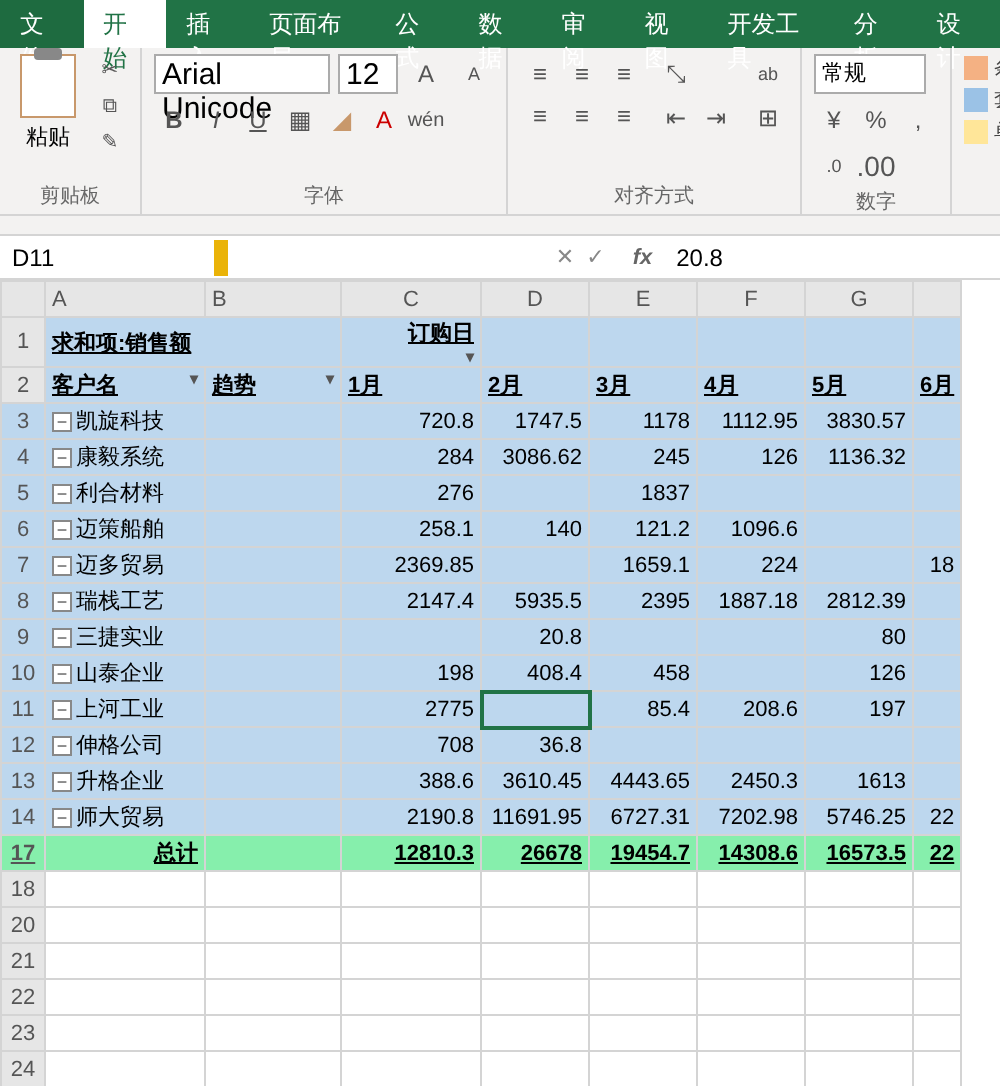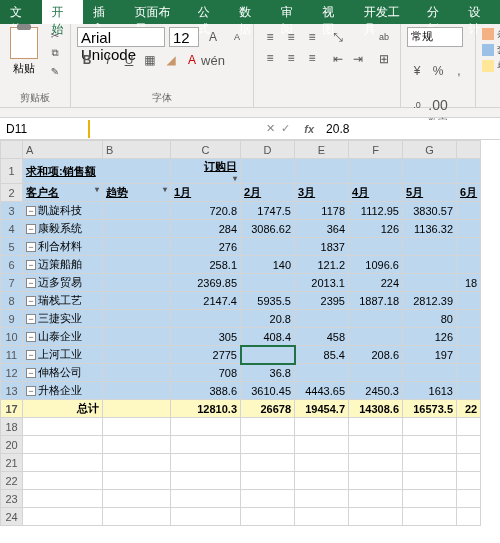--- a/index.html
+++ b/index.html
@@ -29,41 +29,41 @@
 .btn-row { display: flex; gap: 1px; }
 .ribbon-btn { width: 20px; height: 20px; display: flex; align-items: center; justify-content: center; font-size: 12px; color: #555; }
 .align-grid { display: grid; grid-template-columns: repeat(3, 20px); gap: 1px; }
 .number-select { border: 1px solid #ababab; background: #fff; padding: 1px 3px; font-size: 11px; width: 56px; height: 20px; }
 .styles-col { display: flex; flex-direction: column; gap: 2px; font-size: 10px; color: #444; }
 .styles-item { display: flex; align-items: center; gap: 3px; white-space: nowrap; }
 .style-icon { width: 12px; height: 12px; }
 
 
 .formula-area { display: flex; align-items: center; height: 22px; border-bottom: 1px solid #d4d4d4; background: #fff; }
-.namebox { width: 90px; padding: 2px 6px; border-right: 2px solid #eab308; font-size: 12px; }
+.namebox { width: 114px; padding: 2px 6px; border-right: 7px solid #eab308; font-size: 12px; }
 .fx-btns { display: flex; gap: 6px; padding: 0 8px; color: #888; }
 .fx-label { font-style: italic; color: #666; padding: 0 6px; font-weight: bold; }
 .formula-input { flex: 1; padding: 2px 6px; border: none; font-size: 12px; outline: none; }
 .spacer { height: 10px; background: #f3f2f1; border-bottom: 1px solid #d4d4d4; }
 
 
 .sheet { overflow: auto; height: calc(543px - 24px - 84px - 10px - 22px); }
 table { border-collapse: collapse; font-size: 11px; }
 th, td { border: 1px solid #d4d4d4; padding: 0 3px; height: 18px; text-align: right; background: #fff; white-space: nowrap; }
 th { background: #e6e6e6; color: #555; font-weight: normal; text-align: center; }
 th.rh { width: 22px; }
 td.rowhead { background: #e6e6e6; text-align: center; color: #555; }
 td.sel-rowhead { background: #c8e0d0; }
 .colA { width: 80px; text-align: left; }
 .colB { width: 68px; text-align: left; }
 .colNum { width: 54px; }
 .hdr-cell { background: #bdd7ee !important; text-align: left; font-weight: bold; text-decoration: underline; }
 .hdr-cell.rt { text-align: center; padding-left: 33px; }
 .data-blue td { background: #bdd7ee; }
-.total-row td { background: #fef9c3; font-weight: bold; }
+.total-row td { background: #86efac; font-weight: bold; text-decoration: underline; }
 .outline-btn { display: inline-block; width: 10px; height: 10px; border: 1px solid #888; text-align: center; line-height: 8px; font-size: 9px; margin-right: 2px; color: #555; background: #fff; }
 .dropdown-arrow { float: right; font-size: 8px; color: #555; }
 .sel-cell { outline: 2px solid #217346; outline-offset: -1px; }
 </style>
 </head>
 <body>
 
 <div class="tabs">
   <div class="tab file">文件</div>
   <div class="tab active">开始</div>
@@ -102,21 +102,21 @@
         <div class="ribbon-btn">A</div>
         <div class="ribbon-btn" style="font-size:9px">A</div>
       </div>
       <div class="btn-row">
         <div class="ribbon-btn" style="font-weight:bold">B</div>
         <div class="ribbon-btn" style="font-style:italic">I</div>
         <div class="ribbon-btn" style="text-decoration:underline">U</div>
         <div class="ribbon-btn">▦</div>
         <div class="ribbon-btn" style="color:#c8986b">◢</div>
         <div class="ribbon-btn" style="color:#c00">A</div>
-        <div class="ribbon-btn" style="font-size:13px">wén</div>
+        <div class="ribbon-btn" style="font-size:10px">wén</div>
       </div>
     </div>
     <div class="group-label">字体</div>
   </div>
 
   <div class="group">
     <div style="display:flex;gap:6px;align-items:flex-start">
       <div class="align-grid">
         <div class="ribbon-btn">≡</div>
         <div class="ribbon-btn">≡</div>
@@ -130,24 +130,25 @@
         <div style="display:flex">
           <div class="ribbon-btn">⇤</div>
           <div class="ribbon-btn">⇥</div>
         </div>
       </div>
       <div style="display:flex;flex-direction:column;gap:2px">
         <div class="ribbon-btn" style="font-size:9px">ab</div>
         <div class="ribbon-btn">⊞</div>
       </div>
     </div>
+    <div class="group-label">对齐方式</div>
   </div>
 
   <div class="group">
-    <div style="display:flex;flex-direction:column;gap:14px">
+    <div style="display:flex;flex-direction:column;gap:3px">
       <div class="number-select">常规</div>
       <div class="btn-row">
         <div class="ribbon-btn">¥</div>
         <div class="ribbon-btn">%</div>
         <div class="ribbon-btn">,</div>
       </div>
       <div class="btn-row">
         <div class="ribbon-btn" style="font-size:9px">.0</div>
         <div class="ribbon-btn" style="font-size:14px">.00</div>
       </div>
@@ -234,21 +235,21 @@
           <td class="">1112.95</td>
           <td class="">3830.57</td>
           <td class=""></td>
         </tr>
         <tr class="data-blue">
           <td class="rowhead">4</td>
           <td style="text-align:left"><span class="outline-btn">−</span>康毅系统</td>
           <td></td>
           <td class="">284</td>
           <td class="">3086.62</td>
-          <td class="">364</td>
+          <td class="">245</td>
           <td class="">126</td>
           <td class="">1136.32</td>
           <td class=""></td>
         </tr>
         <tr class="data-blue">
           <td class="rowhead">5</td>
           <td style="text-align:left"><span class="outline-btn">−</span>利合材料</td>
           <td></td>
           <td class="">276</td>
           <td class=""></td>
@@ -267,21 +268,21 @@
           <td class="">1096.6</td>
           <td class=""></td>
           <td class=""></td>
         </tr>
         <tr class="data-blue">
           <td class="rowhead">7</td>
           <td style="text-align:left"><span class="outline-btn">−</span>迈多贸易</td>
           <td></td>
           <td class="">2369.85</td>
           <td class=""></td>
-          <td class="">2013.1</td>
+          <td class="">1659.1</td>
           <td class="">224</td>
           <td class=""></td>
           <td class="">18</td>
         </tr>
         <tr class="data-blue">
           <td class="rowhead">8</td>
           <td style="text-align:left"><span class="outline-btn">−</span>瑞栈工艺</td>
           <td></td>
           <td class="">2147.4</td>
           <td class="">5935.5</td>
@@ -298,21 +299,21 @@
           <td class="">20.8</td>
           <td class=""></td>
           <td class=""></td>
           <td class="">80</td>
           <td class=""></td>
         </tr>
         <tr class="data-blue">
           <td class="rowhead">10</td>
           <td style="text-align:left"><span class="outline-btn">−</span>山泰企业</td>
           <td></td>
-          <td class="">305</td>
+          <td class="">198</td>
           <td class="">408.4</td>
           <td class="">458</td>
           <td class=""></td>
           <td class="">126</td>
           <td class=""></td>
         </tr>
         <tr class="data-blue">
           <td class="rowhead sel-rowhead">11</td>
           <td style="text-align:left"><span class="outline-btn">−</span>上河工业</td>
           <td></td>
@@ -337,20 +338,31 @@
         <tr class="data-blue">
           <td class="rowhead">13</td>
           <td style="text-align:left"><span class="outline-btn">−</span>升格企业</td>
           <td></td>
           <td class="">388.6</td>
           <td class="">3610.45</td>
           <td class="">4443.65</td>
           <td class="">2450.3</td>
           <td class="">1613</td>
           <td class=""></td>
+        </tr>
+        <tr class="data-blue">
+          <td class="rowhead">14</td>
+          <td style="text-align:left"><span class="outline-btn">−</span>师大贸易</td>
+          <td></td>
+          <td class="">2190.8</td>
+          <td class="">11691.95</td>
+          <td class="">6727.31</td>
+          <td class="">7202.98</td>
+          <td class="">5746.25</td>
+          <td class="">22</td>
         </tr>
       </tbody>
   <tbody>
         <tr class="total-row">
     <td class="rowhead">17</td>
     <td style="text-align:right">总计</td>
     <td></td>
     <td>12810.3</td>
     <td>26678</td>
     <td>19454.7</td>

